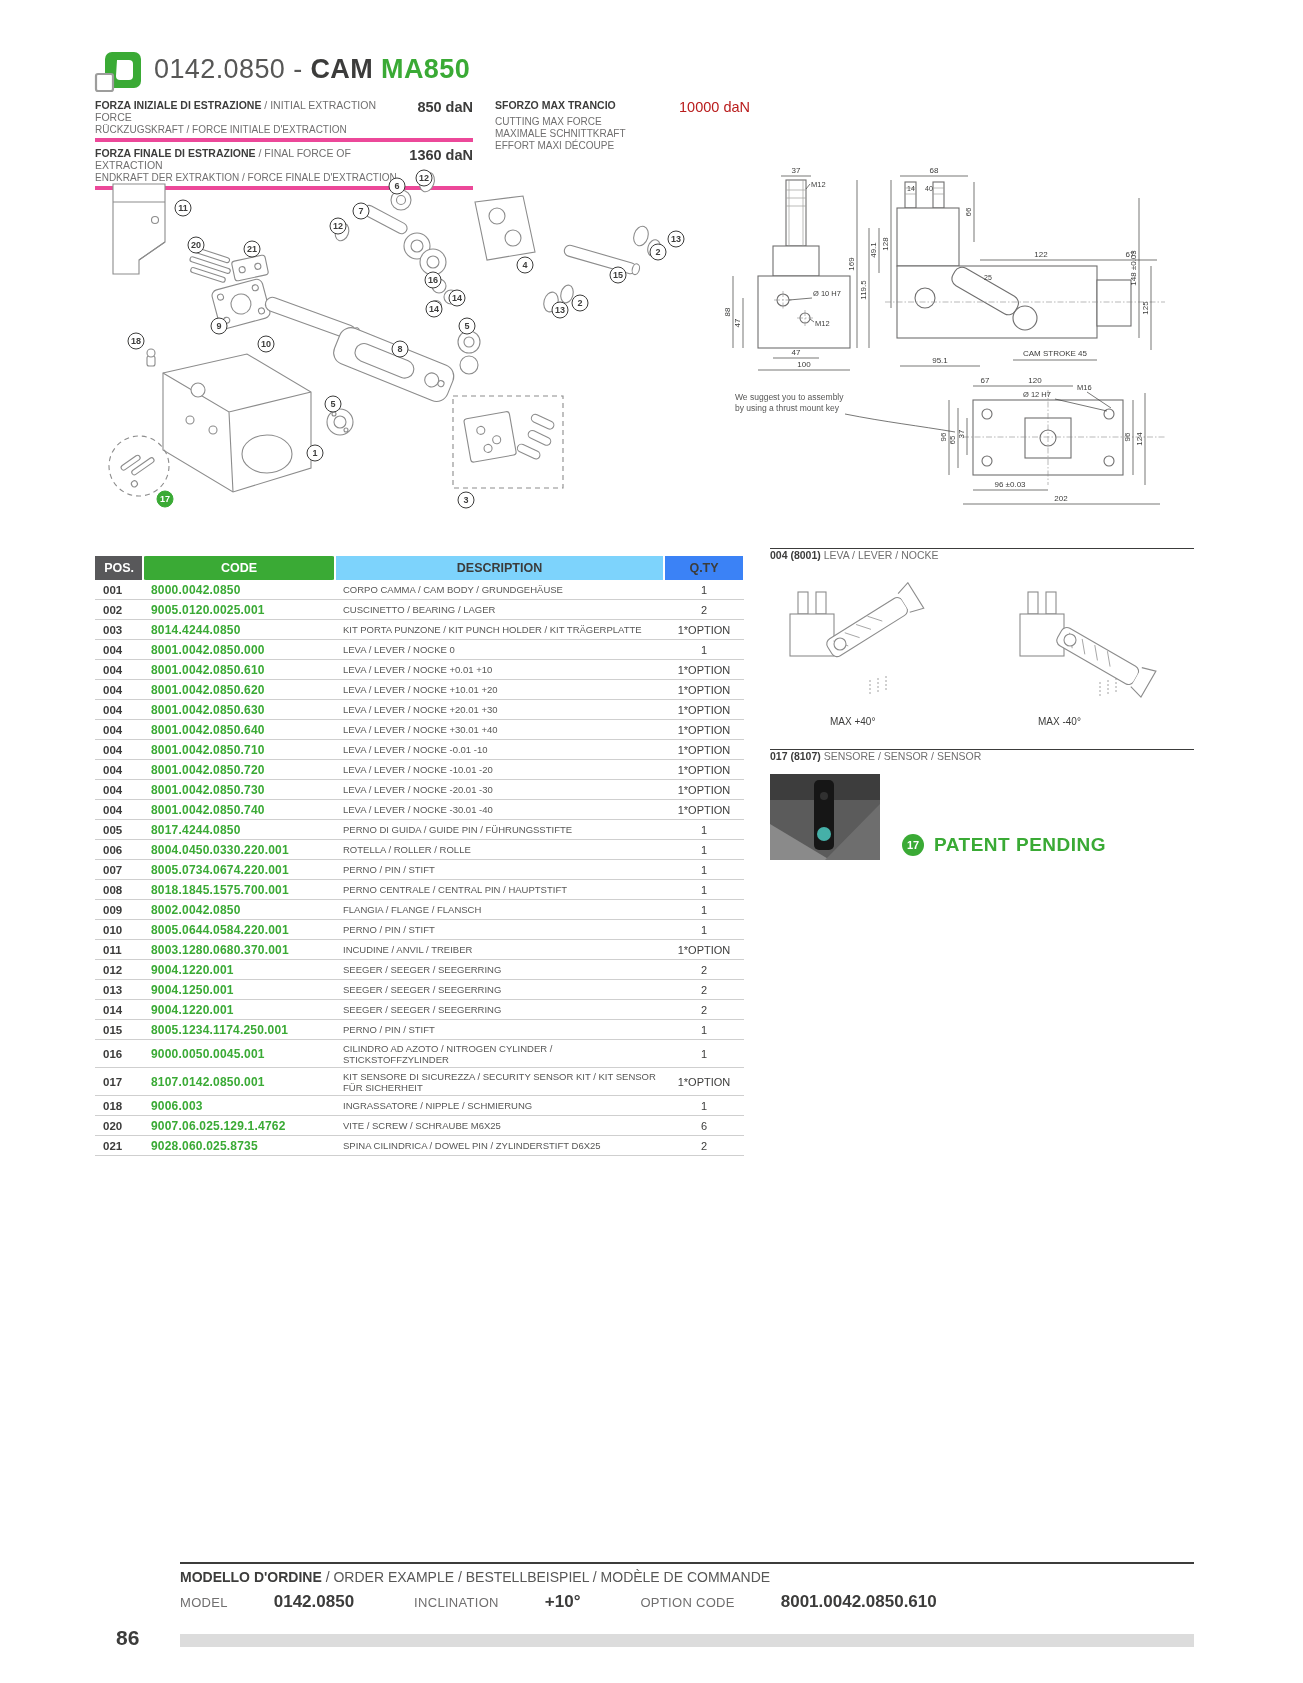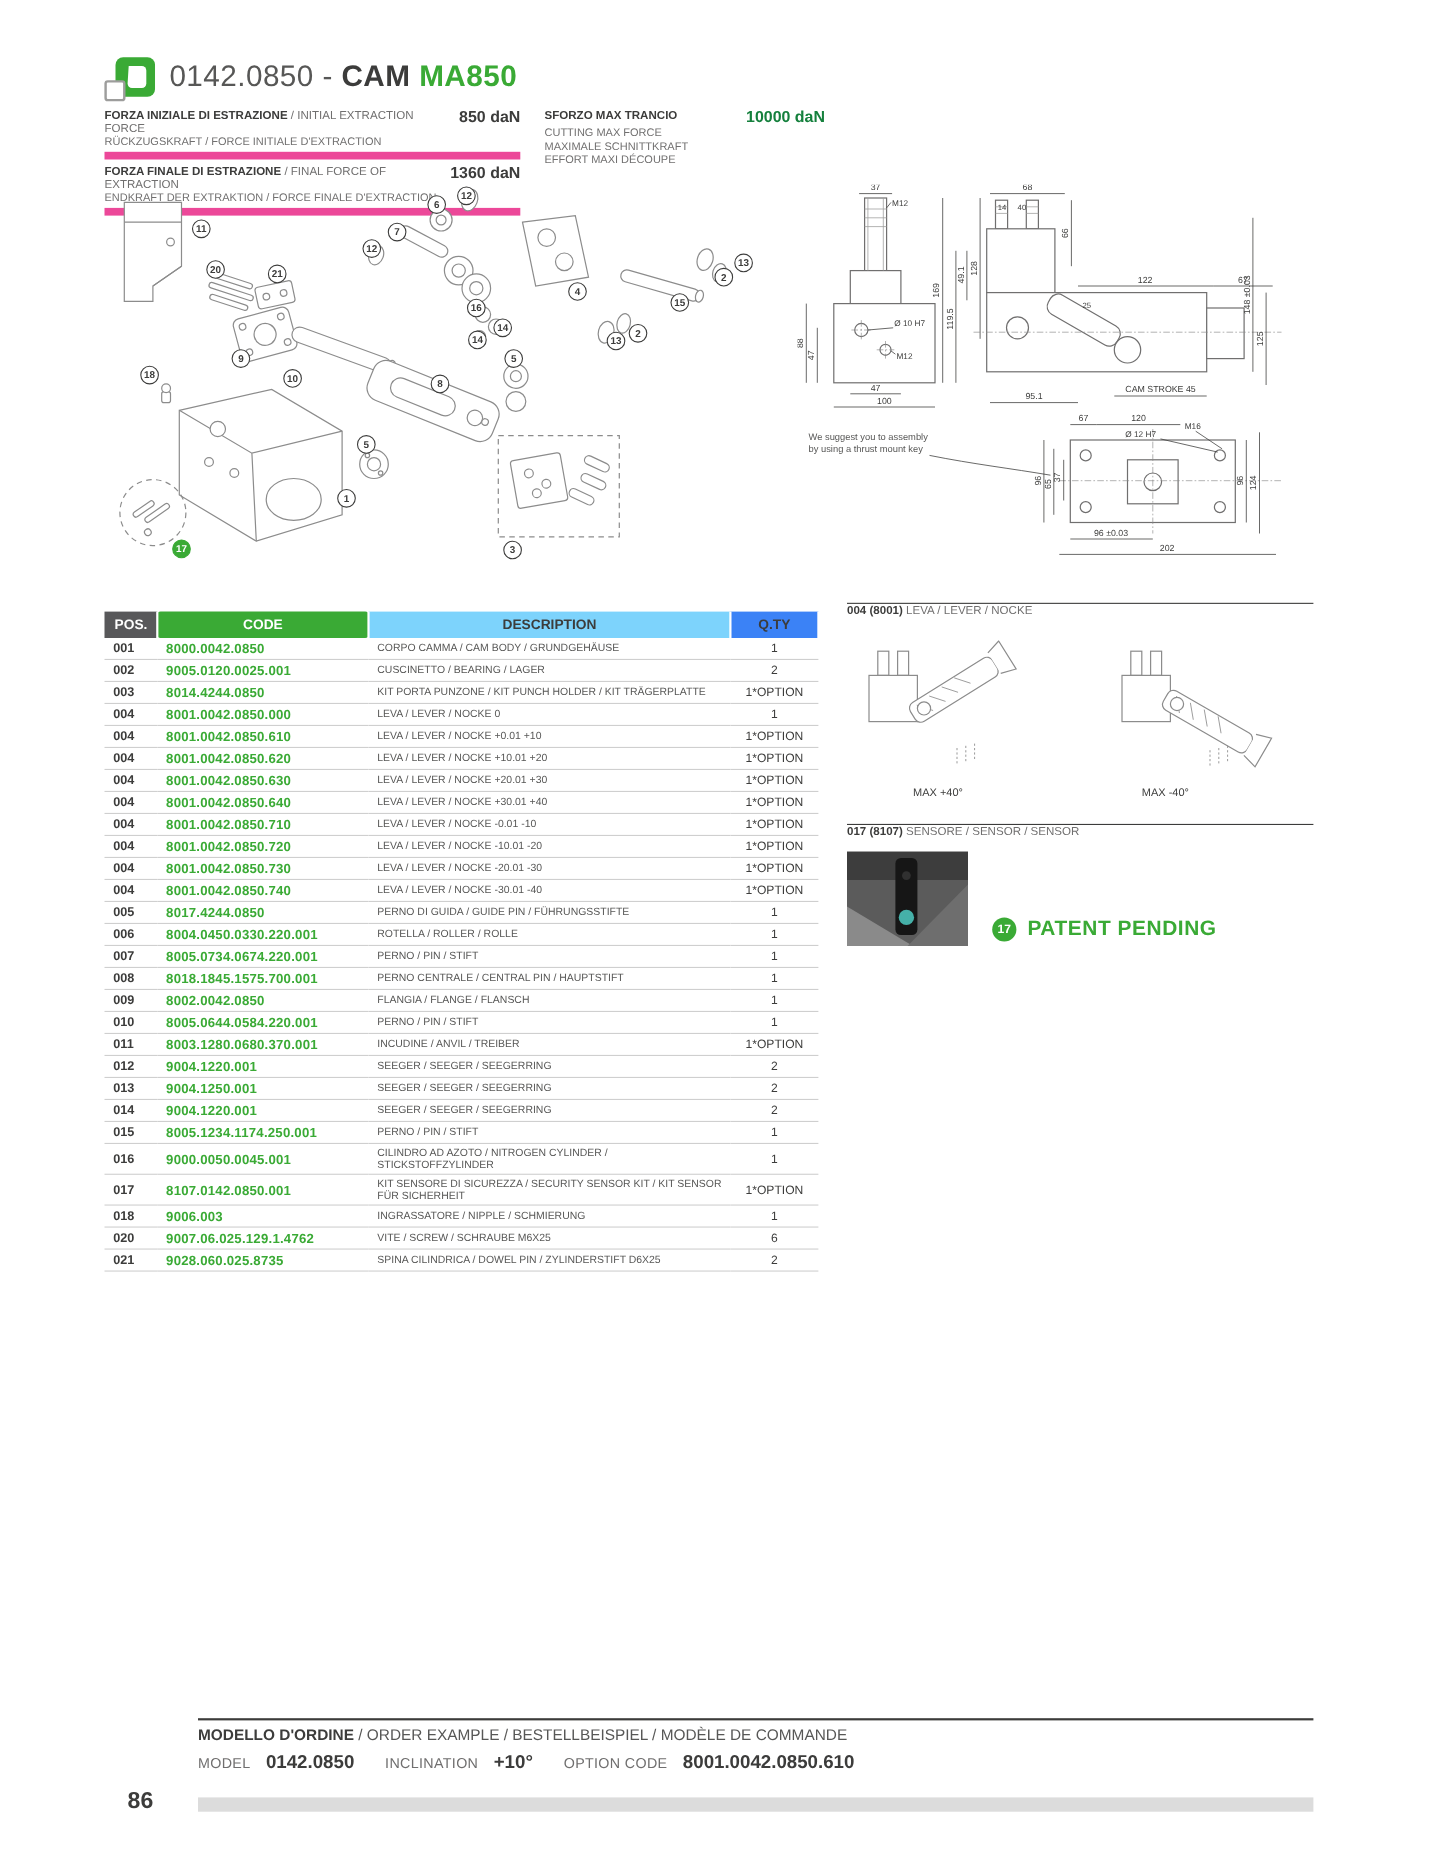--- a/index.html
+++ b/index.html
@@ -10,30 +10,30 @@
   .abs { position:absolute; }
 
   
   .logo { left:93px; top:50px; width:48px; height:46px; }
   .title { left:154px; top:54px; font-size:27px; font-weight:400; color:#575756; letter-spacing:.4px; white-space:nowrap; }
   .title .t-bold { font-weight:700; color:#3c3c3b; }
   .title .t-green { font-weight:700; color:var(--green); }
 
   
   .specs-left { left:95px; top:99px; width:378px; }
-  .spec-row { display:flex; align-items:flex-start; border-bottom:7px solid #ec4899; padding-bottom:3px; margin-bottom:5px; }
+  .spec-row { display:flex; align-items:flex-start; border-bottom:4px solid #ec4899; padding-bottom:3px; margin-bottom:5px; }
   .spec-labels { flex:1; }
   .spec-l1 { font-size:10.5px; color:#706f6f; }
   .spec-l1 b { color:#3c3c3b; }
   .spec-l2 { font-size:10px; color:#706f6f; margin-top:1px; }
   .spec-value { font-size:14.5px; font-weight:700; white-space:nowrap; margin-left:10px; color:#3c3c3b; }
   .specs-right { left:495px; top:99px; width:255px; }
   .cut-row { display:flex; align-items:flex-start; }
   .cut-lbl { font-size:10.5px; font-weight:700; color:#3c3c3b; }
-  .cut-val { margin-left:auto; font-size:14.5px; font-weight:700; color:#15803d; }
+  .cut-val { margin-left:auto; font-size:14.5px; font-weight:400; color:#b91c1c; }
   .cut-line { font-size:10px; color:#706f6f; margin-top:1px; }
 
   
   svg text { font-family:"Liberation Sans",sans-serif; }
   .co circle { fill:#fff; stroke:#3c3c3b; stroke-width:1; }
   .co text { font-size:9px; font-weight:700; fill:#3c3c3b; text-anchor:middle; }
   .co.green circle { fill:var(--green); stroke:var(--green); }
   .co.green text { fill:#fff; }
   .dim-t { font-size:8px; fill:#3c3c3b; text-anchor:middle; }
   .dim-s { font-size:7px; fill:#3c3c3b; text-anchor:middle; }
@@ -68,21 +68,21 @@
   .max-minus { left:1006px; top:716px; }
   .patent { left:902px; top:834px; display:flex; align-items:center; gap:10px; }
   .patent-badge { width:22px; height:22px; border-radius:50%; background:var(--green); color:#fff;
                   font-size:11px; font-weight:700; display:flex; align-items:center; justify-content:center; }
   .patent-text { font-size:19px; font-weight:700; color:var(--green); letter-spacing:.5px; }
 
   
   .footer-line { left:180px; top:1562px; width:1030px; height:2px; background:#3c3c3b; }
   .footer-title { left:180px; top:1569px; font-size:14px; color:#575756; white-space:nowrap; }
   .footer-title b { color:#3c3c3b; }
-  .footer-row { left:180px; top:1592px; display:flex; align-items:baseline; }
+  .footer-row { left:180px; top:1592px; display:flex; align-items:baseline;gap:32px; }
   .f-label { font-size:13px; color:#706f6f; letter-spacing:.3px; }
   .f-value { font-size:17px; font-weight:700; color:#3c3c3b; margin-left:14px; }
   .f-gap { margin-left:28px; }
   .footer-bar { left:180px; top:1634px; width:1030px; height:13px; background:#dcdcdc; }
   .page-num { left:116px; top:1626px; font-size:21px; font-weight:700; color:#3c3c3b; }
 </style>
 </head>
 <body>
 
 <div class="page">

